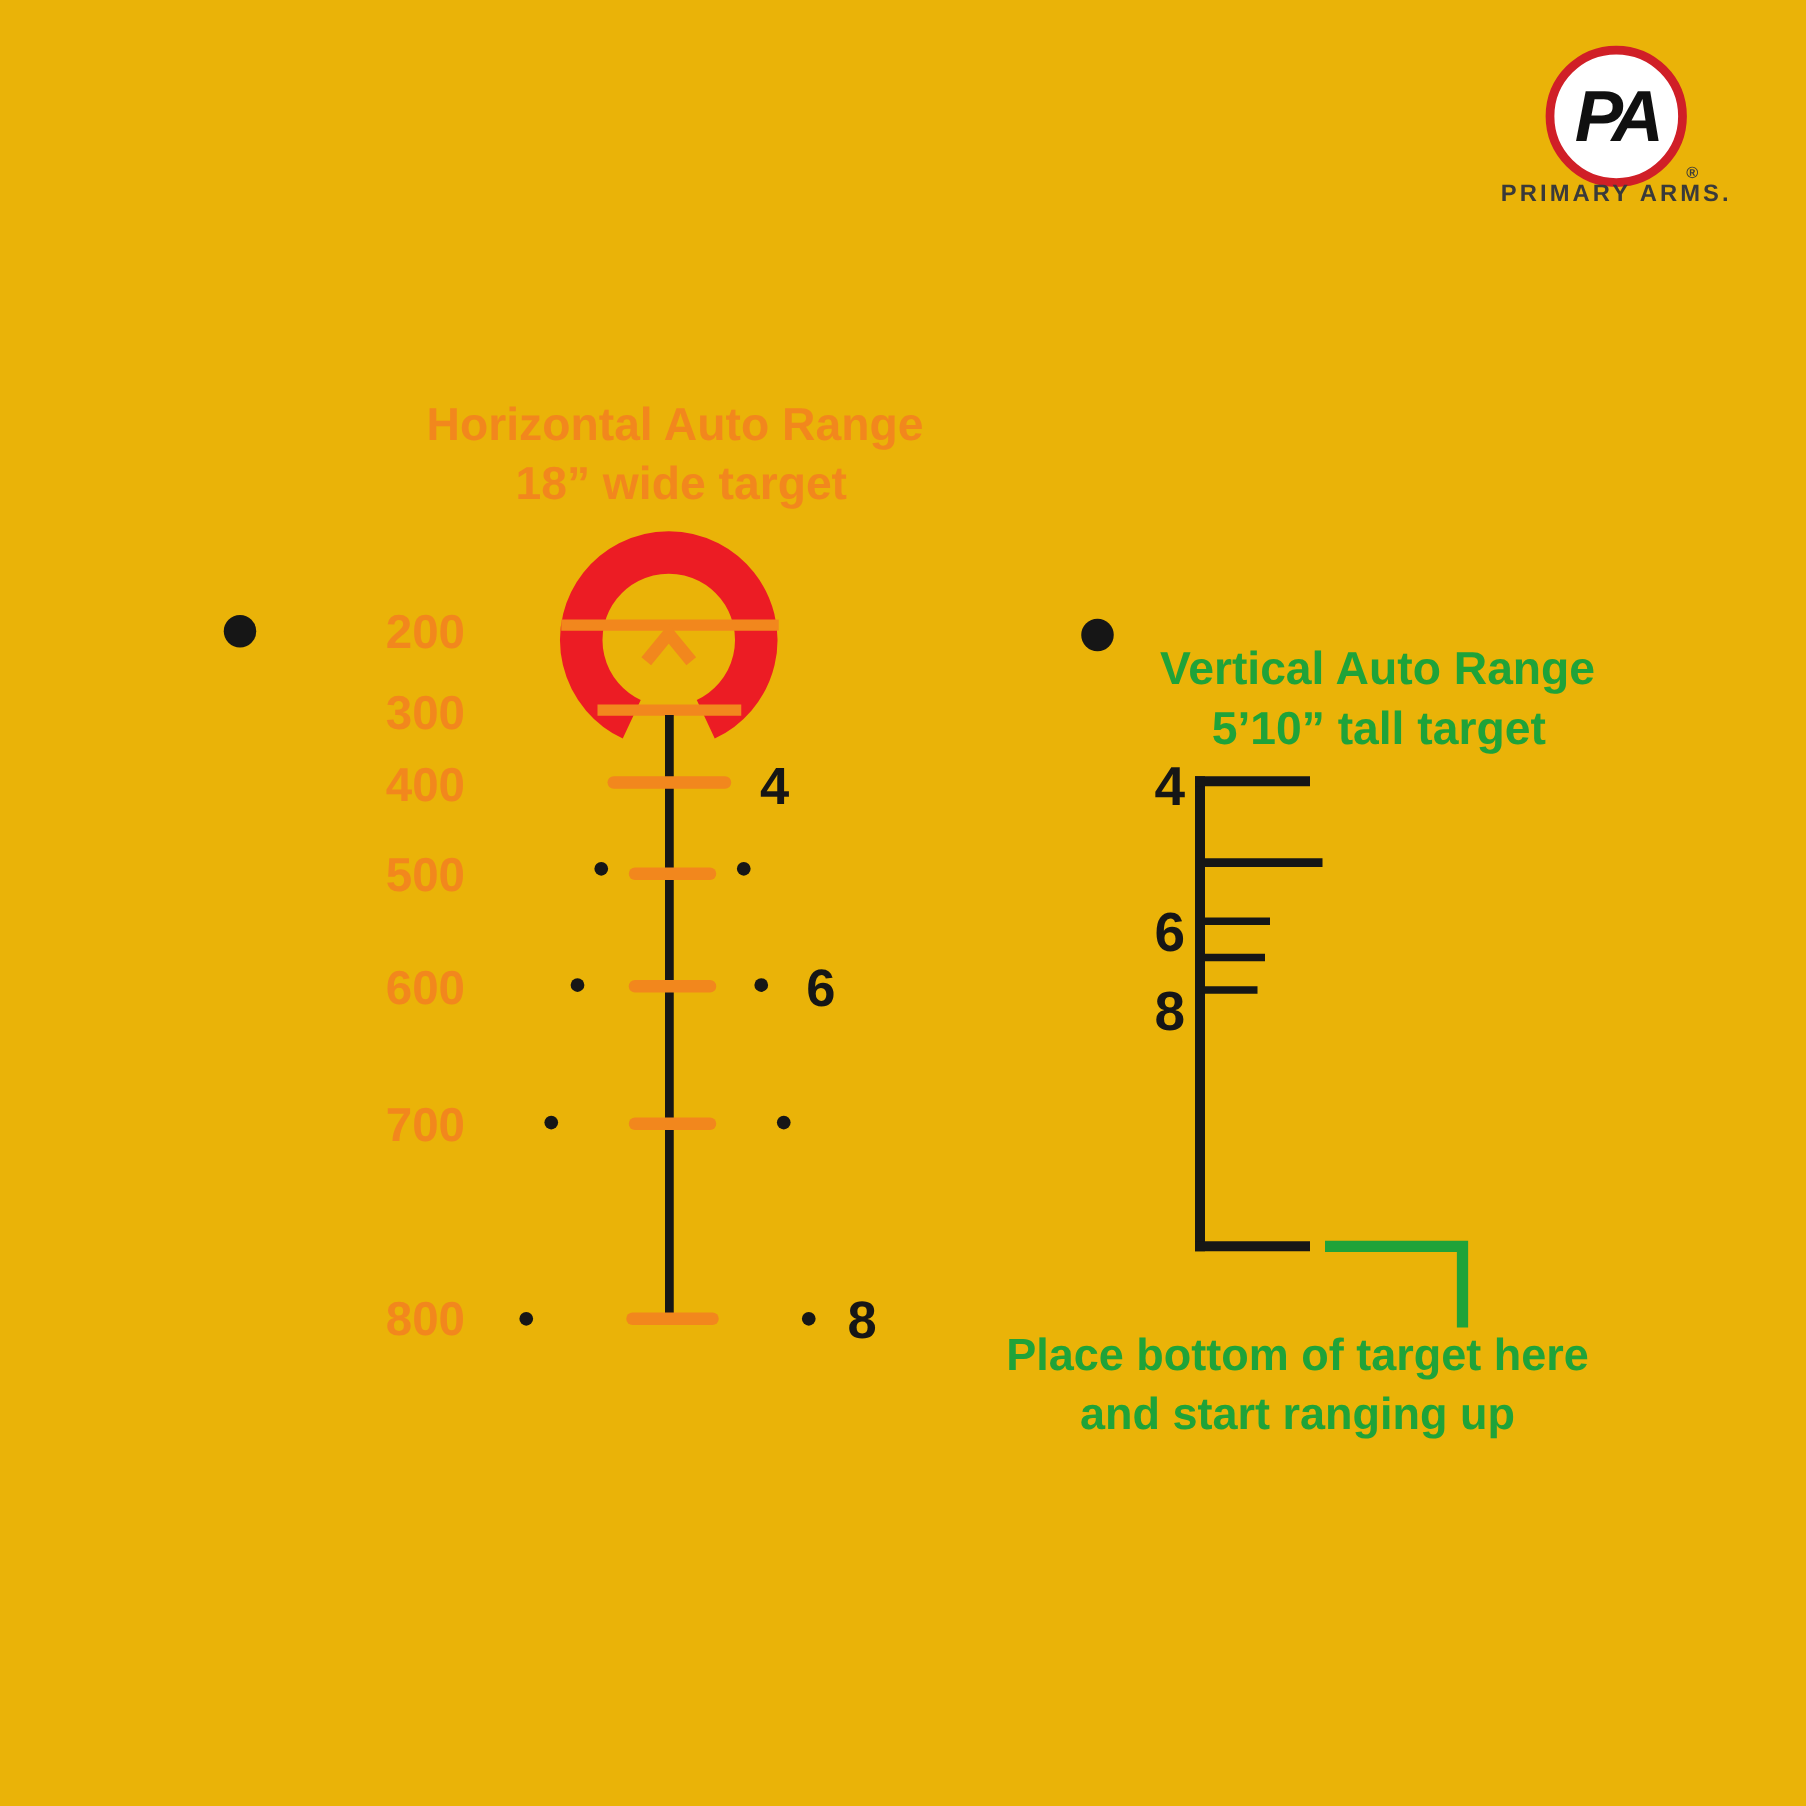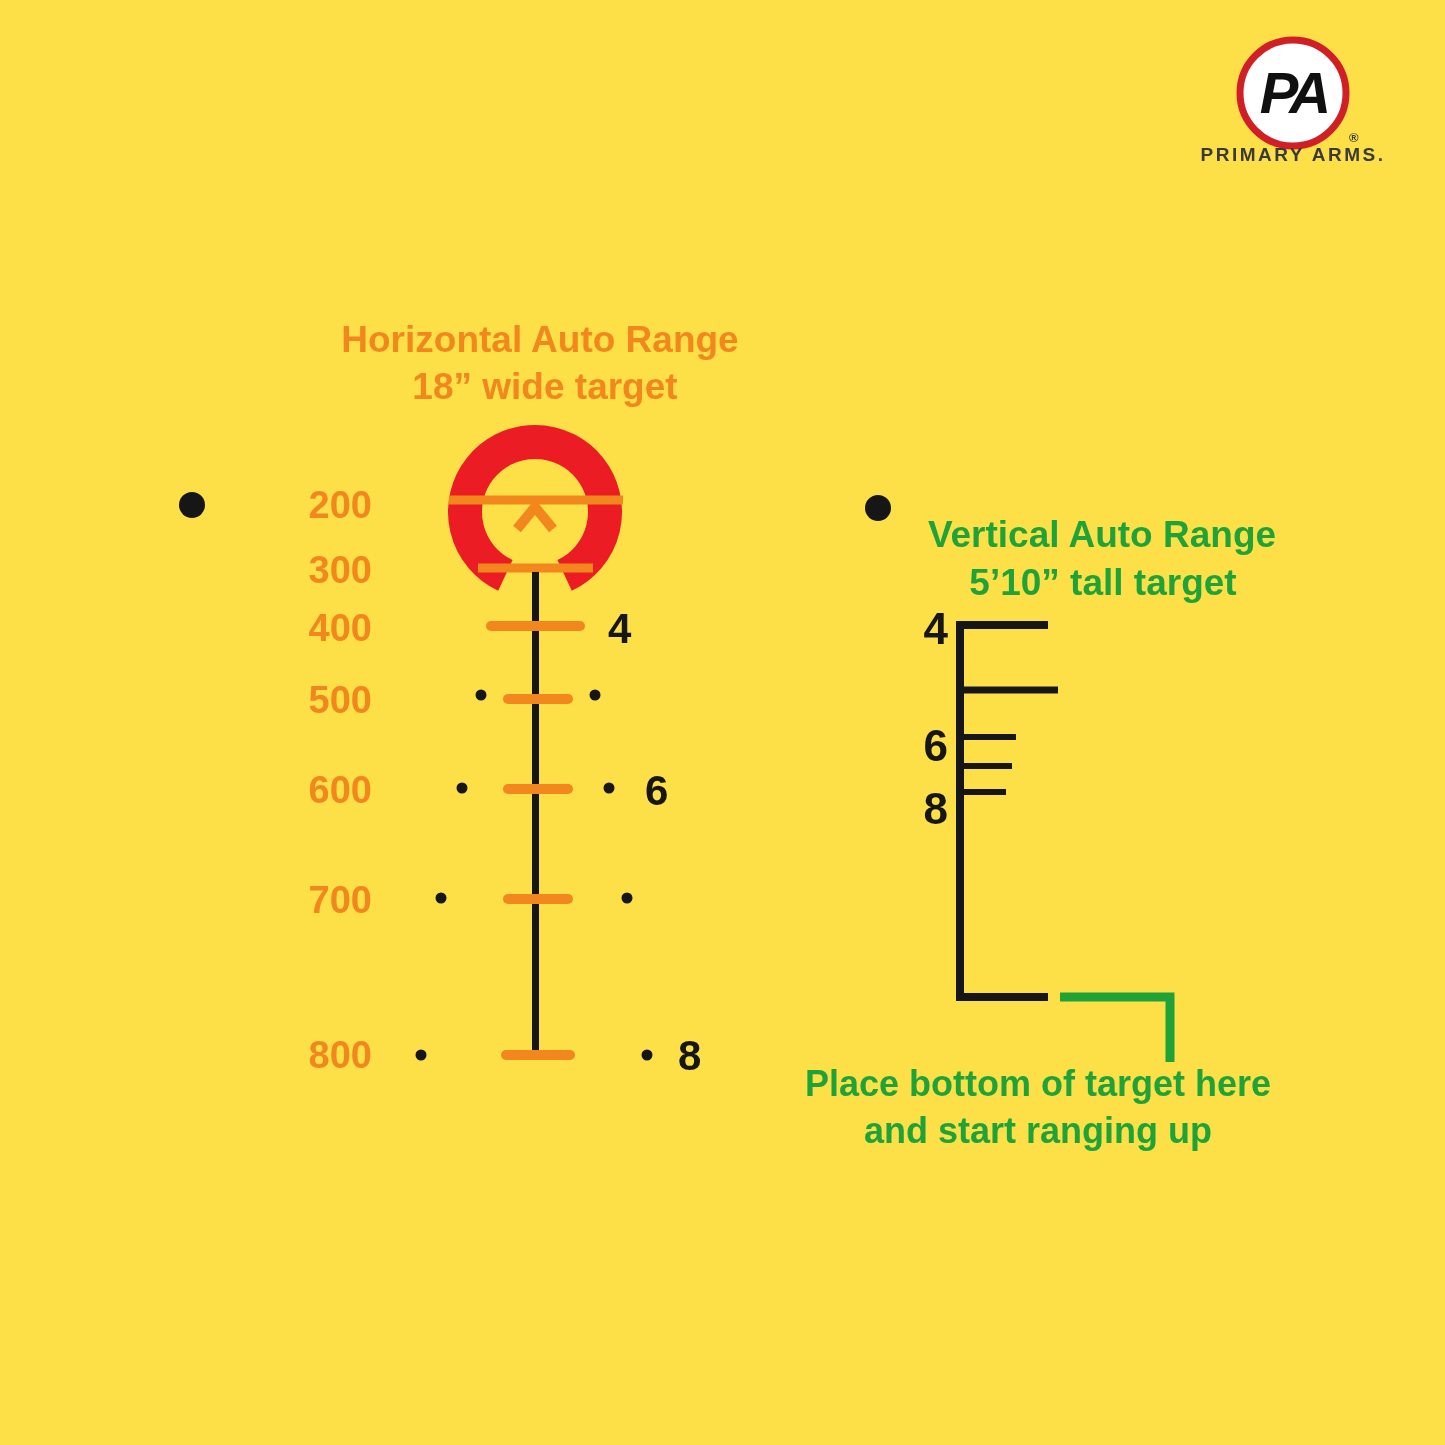--- a/index.html
+++ b/index.html
@@ -1,20 +1,20 @@
 <!DOCTYPE html>
 <html><head>
 <meta charset="utf-8">
 <style>
   * { margin:0; padding:0; box-sizing:border-box; }
   html,body { background:#ffffff; }
   .page {
     position:relative;
     width:1445px; height:1445px;
-    background:#fde047;
+    background:#eab308;
     font-family:"Liberation Sans", sans-serif;
     overflow:hidden;
   }
   svg text { font-family:"Liberation Sans", sans-serif; font-weight:700; }
 
   
   .h-orange    { fill:#F2871D; font-size:37px; }
   .range-label { fill:#F2871D; font-size:38px; }
   .h-green     { fill:#1FA339; font-size:37px; }
   .note-green  { fill:#1FA339; font-size:36px; }

